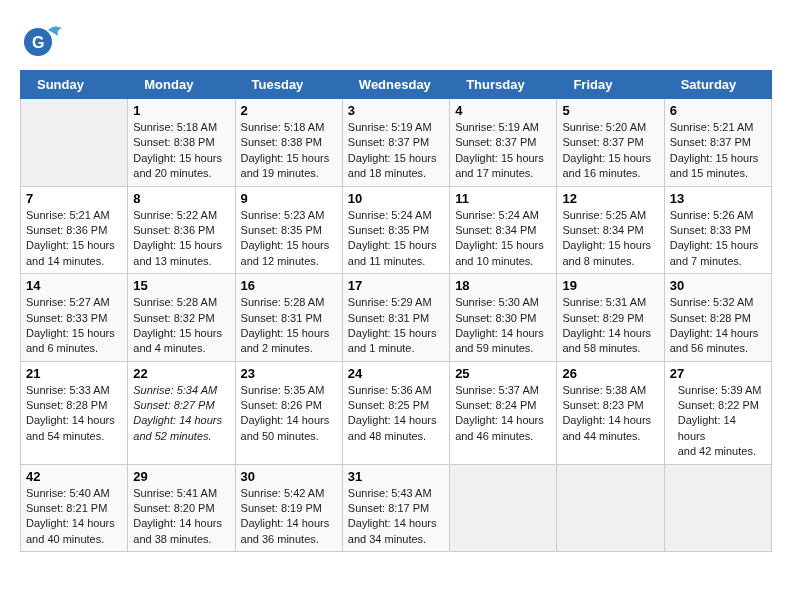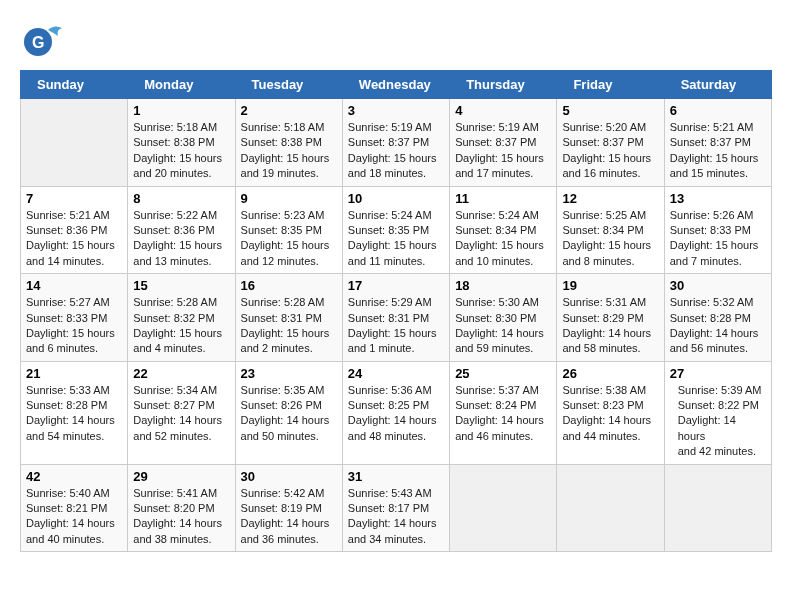--- a/index.html
+++ b/index.html
@@ -268,21 +268,21 @@
       <tr>
         <td>
           <span class="day-number">21</span>
           <div class="day-info" style="white-space: pre-line;">Sunrise: 5:33 AM
 Sunset: 8:28 PM
 Daylight: 14 hours
 and 54 minutes.</div>
         </td>
         <td>
           <span class="day-number">22</span>
-          <div class="day-info" style="white-space: pre-line;">Sunrise: 5:34 AM
+          <div class="day-info" style="white-space: pre-line; font-style: italic;">Sunrise: 5:34 AM
 Sunset: 8:27 PM
 Daylight: 14 hours
 and 52 minutes.</div>
         </td>
         <td>
           <span class="day-number">23</span>
           <div class="day-info" style="white-space: pre-line;">Sunrise: 5:35 AM
 Sunset: 8:26 PM
 Daylight: 14 hours
 and 50 minutes.</div>

